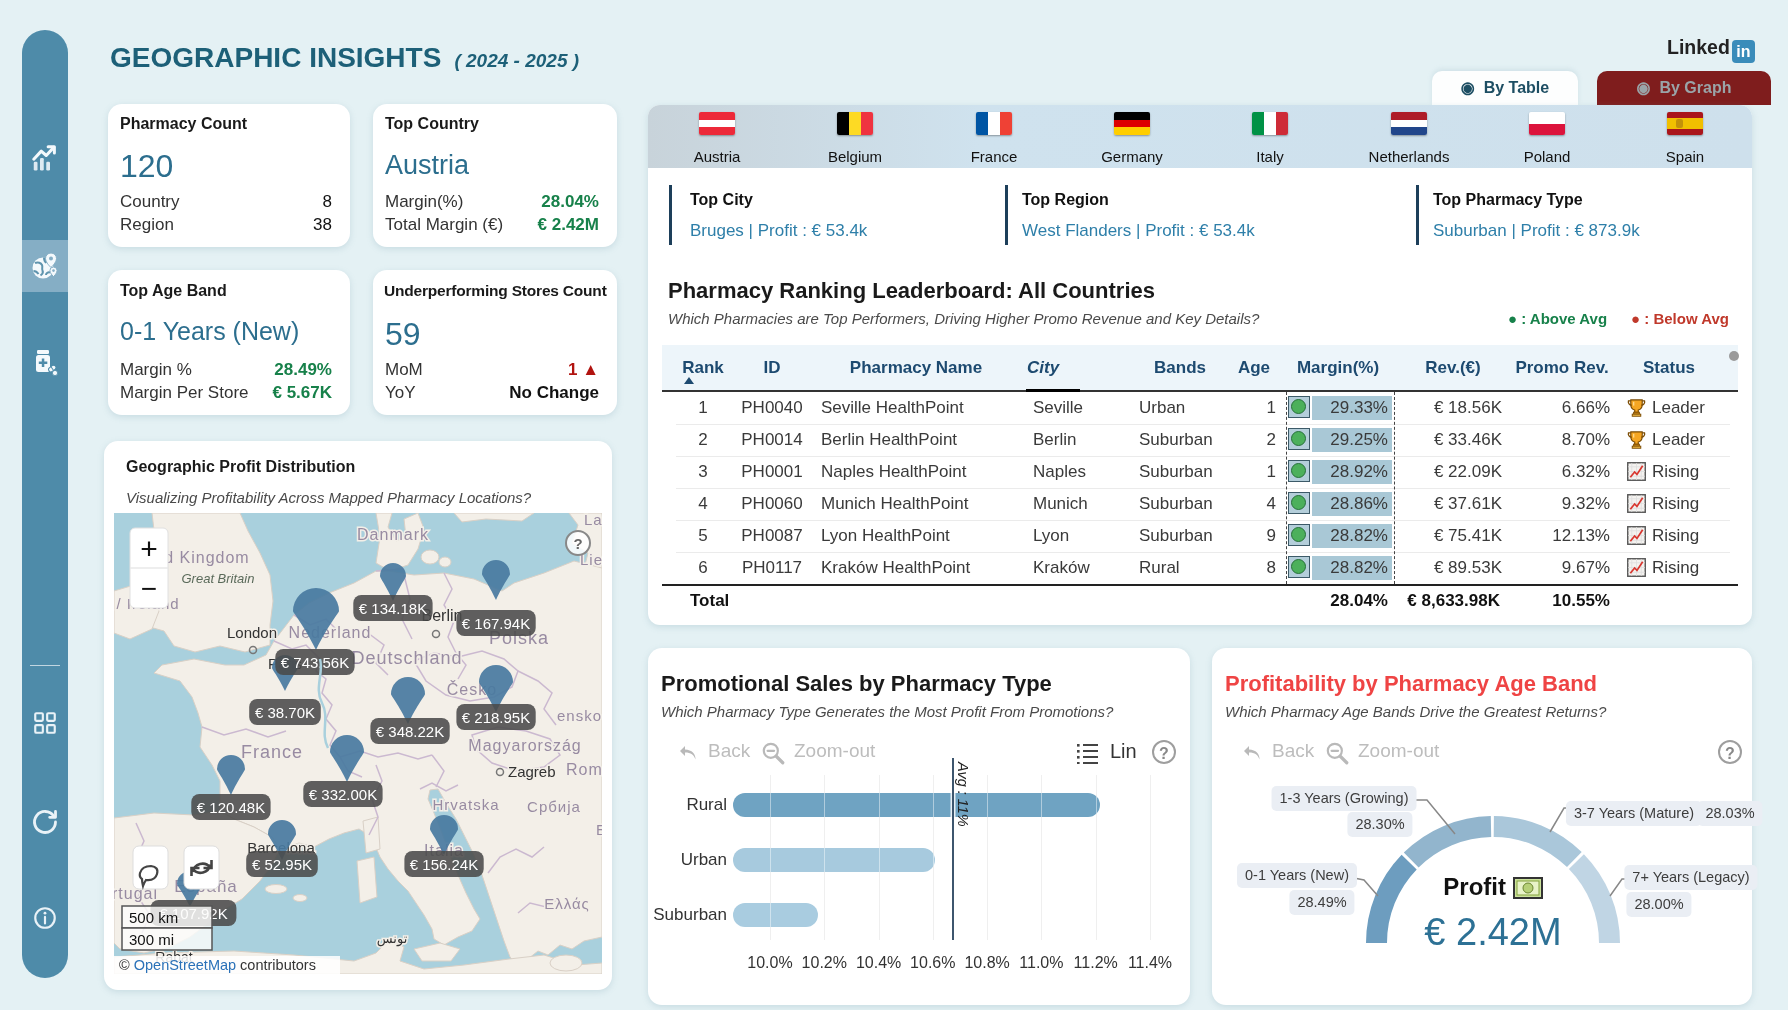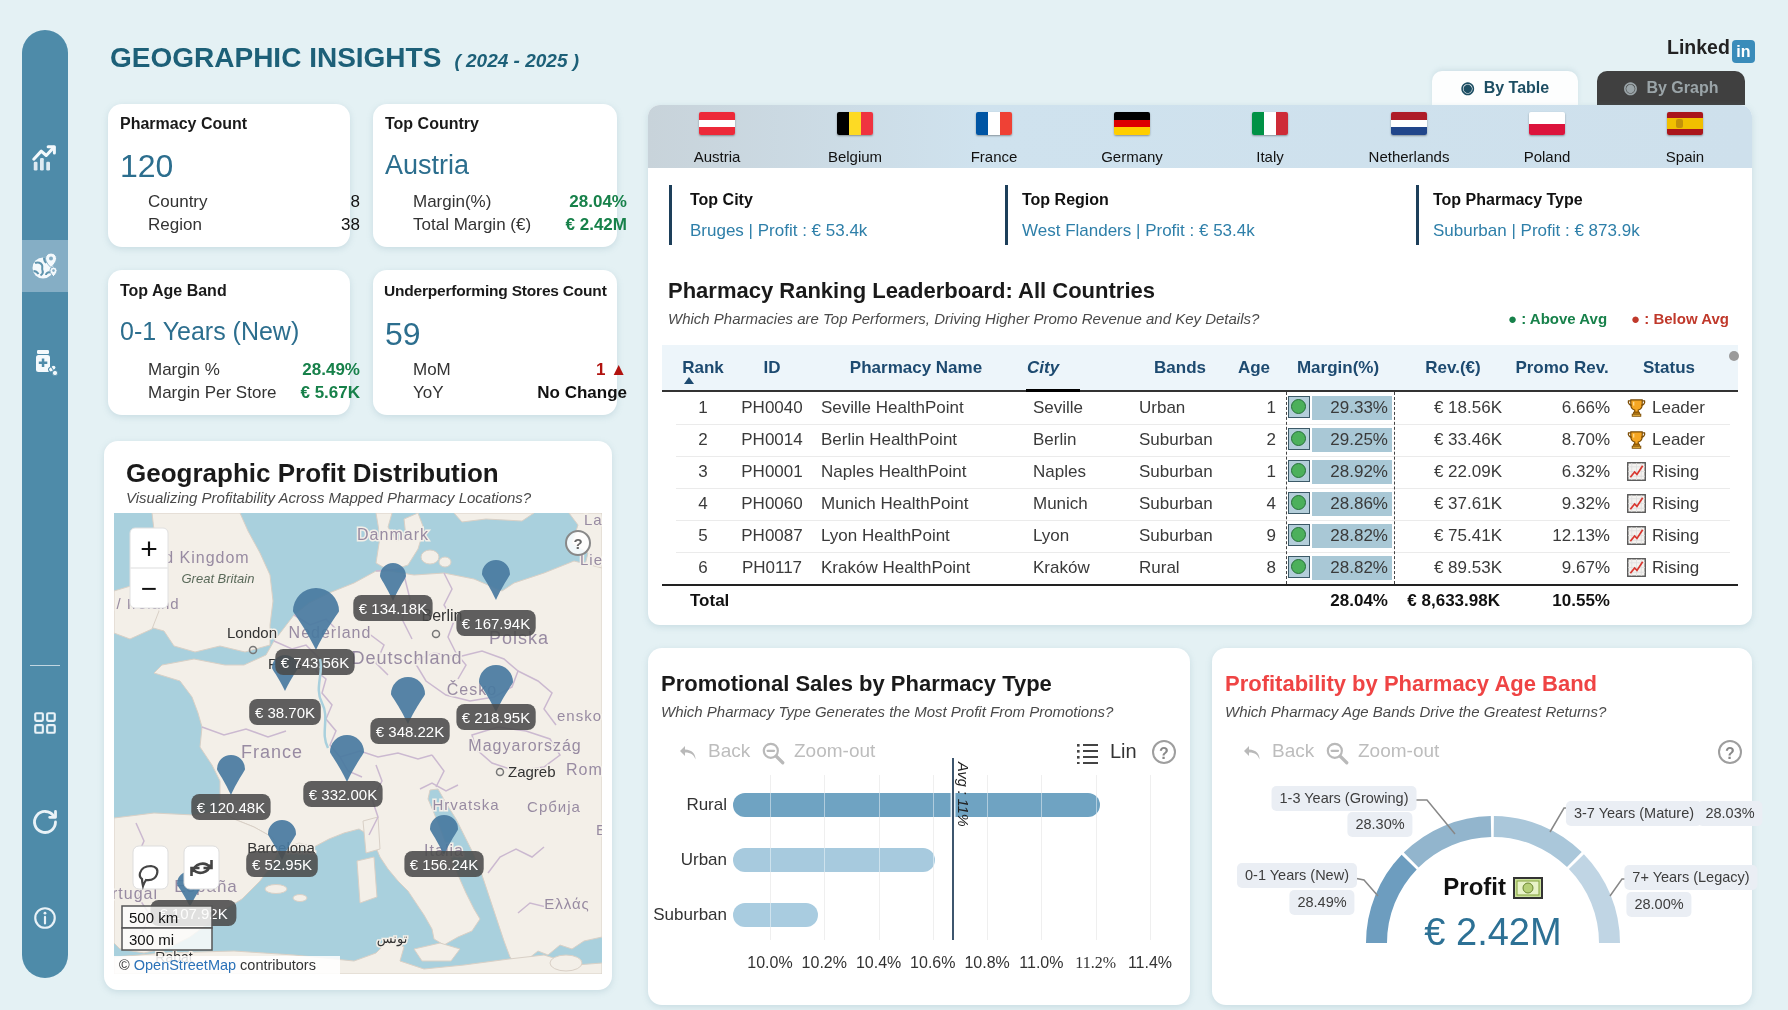--- a/index.html
+++ b/index.html
@@ -4,21 +4,21 @@
 <style>
 * { margin:0; padding:0; box-sizing:border-box; }
 html,body { width:1788px; height:1010px; overflow:hidden; }
 body { font-family:"Liberation Sans", sans-serif; background:#e4f1f4; position:relative; }
 #page { position:absolute; inset:0; width:1788px; height:1010px; }
 .abs { position:absolute; }
 .card { position:absolute; background:#fff; border-radius:14px; box-shadow:0 2px 6px rgba(120,160,175,.25); }
 .kpi-title { font-size:16px; font-weight:bold; color:#1a1a1a; }
 .kpi-big { letter-spacing:0; }
 .kpi-big { font-size:32px; color:#2c6e8e; }
-.kpi-row { display:flex; justify-content:space-between; font-size:17px; color:#333;margin-left:28px; }
+.kpi-row { display:flex; justify-content:space-between; font-size:17px; color:#333; }
 .green { color:#17814a; font-weight:bold; }
 .flagitem { position:absolute; top:7px; width:36px; }
 .flag { width:36px; height:23px; border-radius:2px; box-shadow:0 1px 2px rgba(0,0,0,.35); }
 .flagname { position:absolute; top:36px; left:50%; transform:translateX(-50%); font-size:15px; color:#111; white-space:nowrap; }
 .th { position:absolute; font-size:17px; font-weight:bold; color:#1d4a70; white-space:nowrap; }
 .td { position:absolute; font-size:17px; color:#3a3a3a; white-space:nowrap; }
 .tdr { text-align:right; }
 .rowline { position:absolute; left:28px; width:1054px; height:1px; background:#ebebeb; }
 .mbox { position:absolute; width:22px; height:22px; border:1.5px solid #3c5a68; background:#b4ceda; }
 .mbox > div { position:absolute; left:2px; top:2px; width:15px; height:15px; border-radius:50%; background:#4cb05b; border:1px solid #27703a; }
@@ -72,21 +72,21 @@
         <circle cx="12" cy="12" r="9"></circle>
         <path d="M12 11 v6" stroke-linecap="round"></path>
         <circle cx="12" cy="7.5" r="1.3" fill="#e9f2f7" stroke="none"></circle>
       </svg>
 </div>
 
 <div class="abs" style="left:110px; top:42px; font-size:28px; font-weight:bold; color:#1d6078;">GEOGRAPHIC INSIGHTS <span style="font-size:19px; font-style:italic;">&nbsp;( 2024 - 2025 )</span></div>
 <div class="abs" style="left:1667px; top:36px; font-size:19.5px; font-weight:bold; color:#222;">Linked<span style="display:inline-block; background:#3a8cba; color:#fff; border-radius:4px; width:23px; height:23px; text-align:center; line-height:23px; font-size:16px; vertical-align:-3px; margin-left:2px;">in</span></div>
 
 <div class="abs" style="left:1432px; top:71px; width:146px; height:34px; background:#fdfefe; border-radius:10px 10px 0 0; box-shadow:0 -2px 5px rgba(120,160,175,.18); text-align:center; line-height:34px; font-size:16px; font-weight:bold; color:#1d4e63;">◉&nbsp; By Table</div>
-<div class="abs" style="left:1597px; top:71px; width:148px; height:34px; background:#404040; border-radius:10px 10px 0 0; text-align:center; line-height:34px; font-size:16px; font-weight:bold; color:#9aa4a8;">◉&nbsp; By Graph</div>
+<div class="abs" style="left:1597px; top:71px; width:174px; height:34px; background:#7f1d1d; border-radius:10px 10px 0 0; text-align:center; line-height:34px; font-size:16px; font-weight:bold; color:#9aa4a8;">◉&nbsp; By Graph</div>
 
 <div class="card" style="left:108px; top:104px; width:242px; height:143px;">
   <div class="abs kpi-title" style="left:12px; top:11px;">Pharmacy Count</div>
   <div class="abs kpi-big" style="left:12px; top:44px;">120</div>
   <div class="abs kpi-row" style="left:12px; top:88px; width:212px;">Country<span style="color:#111;">8</span></div>
   <div class="abs kpi-row" style="left:12px; top:111px; width:212px;">Region<span style="color:#111;">38</span></div>
 </div>
 <div class="card" style="left:373px; top:104px; width:244px; height:143px;">
   <div class="abs kpi-title" style="left:12px; top:11px;">Top Country</div>
   <div class="abs kpi-big" style="left:12px; top:46px; font-size:27px;">Austria</div>
@@ -100,21 +100,21 @@
   <div class="abs kpi-row" style="left:12px; top:113px; width:212px;">Margin Per Store<span class="green">€ 5.67K</span></div>
 </div>
 <div class="card" style="left:373px; top:270px; width:244px; height:145px;">
   <div class="abs kpi-title" style="left:11px; top:12px; font-size:15.5px; white-space:nowrap; letter-spacing:-0.2px;">Underperforming Stores Count</div>
   <div class="abs kpi-big" style="left:12px; top:46px;">59</div>
   <div class="abs kpi-row" style="left:12px; top:90px; width:214px;">MoM<span style="color:#b1130f; font-weight:bold;">1 ▲</span></div>
   <div class="abs kpi-row" style="left:12px; top:113px; width:214px;">YoY<span style="color:#111; font-weight:bold;">No Change</span></div>
 </div>
 
 <div class="card" style="left:104px; top:441px; width:508px; height:549px;">
-  <div class="abs" style="left:22px; top:17px; font-size:26px; font-weight:bold; color:#1a1a1a;">Geographic Profit Distribution</div>
+  <div class="abs" style="left:22px; top:17px; font-size:16px; font-weight:bold; color:#1a1a1a;">Geographic Profit Distribution</div>
   <div class="abs" style="left:22px; top:48px; font-size:15px; font-style:italic; color:#4a4a4a;">Visualizing Profitability Across Mapped Pharmacy Locations?</div>
   <div class="abs" id="mapbox" style="left:10px; top:72px; width:488px; height:461px; overflow:hidden; background:#a9d0dd;">
         <svg width="488" height="461" viewBox="0 0 488 461" style="position:absolute;left:0;top:0;">
 <rect width="488" height="461" fill="#a9d0dd"></rect>
 <path d="M38,0 L126,0 L134,18 L146,40 L156,62 L159,88 L156,112 L156,132 L131,139 L106,133 L81,139 L60,133 L50,118 L32,113 L43,95 L25,88 L35,73 L20,62 L32,47 L25,32 L40,17 Z" fill="#f3efe8" stroke="#d9d0c6" stroke-width="1"></path>
 <path d="M0,78 L20,72 L38,80 L45,98 L38,116 L16,126 L0,120 Z" fill="#f3efe8" stroke="#d9d0c6" stroke-width="1"></path>
 <path d="M262,0 L278,0 L274,14 L282,28 L292,24 L290,6 L304,0 L310,16 L304,36 L294,52 L276,58 L262,50 L266,24 Z" fill="#f3efe8" stroke="#d9d0c6" stroke-width="1"></path>
 <ellipse cx="316" cy="44" rx="9" ry="7" fill="#f3efe8" stroke="#d9d0c6" stroke-width="1"></ellipse>
 <ellipse cx="331" cy="49" rx="6" ry="5" fill="#f3efe8" stroke="#d9d0c6" stroke-width="1"></ellipse>
 <path d="M340,0 L420,0 L408,8 L372,6 L348,9 Z" fill="#f3efe8" stroke="#d9d0c6" stroke-width="1"></path>
@@ -500,21 +500,21 @@
   <div class="abs" style="left:0; top:202px; width:79px; text-align:right; font-size:17px; color:#333;">Urban</div>
   <div class="abs" style="left:0; top:257px; width:79px; text-align:right; font-size:17px; color:#333;">Suburban</div>
   <div class="abs" style="left:304px; top:110px; width:1.6px; height:182px; background:#3d566e; box-shadow:-1.5px 0 0 rgba(255,255,255,.85), 1.5px 0 0 rgba(255,255,255,.85);"></div>
   <div class="abs" style="left:307px; top:114px; font-size:14.5px; font-style:italic; color:#222; writing-mode:vertical-rl;">Avg : 11%</div>
   <div class="abs" style="left:95.0px; top:306px; width:54px; text-align:center; font-size:16px; color:#333;">10.0%</div>
   <div class="abs" style="left:149.3px; top:306px; width:54px; text-align:center; font-size:16px; color:#333;">10.2%</div>
   <div class="abs" style="left:203.6px; top:306px; width:54px; text-align:center; font-size:16px; color:#333;">10.4%</div>
   <div class="abs" style="left:257.8px; top:306px; width:54px; text-align:center; font-size:16px; color:#333;">10.6%</div>
   <div class="abs" style="left:312.1px; top:306px; width:54px; text-align:center; font-size:16px; color:#333;">10.8%</div>
   <div class="abs" style="left:366.4px; top:306px; width:54px; text-align:center; font-size:16px; color:#333;">11.0%</div>
-  <div class="abs" style="left:420.7px; top:306px; width:54px; text-align:center; font-size:16px; color:#333;font-family:Liberation Serif, serif;">11.2%</div>
+  <div class="abs" style="left:420.7px; top:306px; width:54px; text-align:center; font-size:16px; color:#333;">11.2%</div>
   <div class="abs" style="left:475.0px; top:306px; width:54px; text-align:center; font-size:16px; color:#333;">11.4%</div>
 </div>
 
 <div class="card" style="left:1212px; top:648px; width:540px; height:357px;">
   <div class="abs" style="left:13px; top:23px; font-size:22px; font-weight:bold; color:#ef4444;">Profitability by Pharmacy Age Band</div>
   <div class="abs" style="left:13px; top:55px; font-size:15px; font-style:italic; color:#4a4a4a;">Which Pharmacy Age Bands Drive the Greatest Returns?</div>
   <svg class="abs" style="left:0; top:0;" width="540" height="357" viewBox="0 0 540 357">
   <path d="M154.0,295.0 A127,127 0 0 1 189.6,206.8 L204.7,221.4 A106,106 0 0 0 175.0,295.0 Z" fill="#6d9dbf"></path>
   <path d="M191.8,204.6 A127,127 0 0 1 278.8,168.0 L279.2,189.0 A106,106 0 0 0 206.6,219.5 Z" fill="#92b5cd"></path>
   <path d="M281.9,168.0 A127,127 0 0 1 369.7,204.1 L355.0,219.1 A106,106 0 0 0 281.7,189.0 Z" fill="#aac7da"></path>

